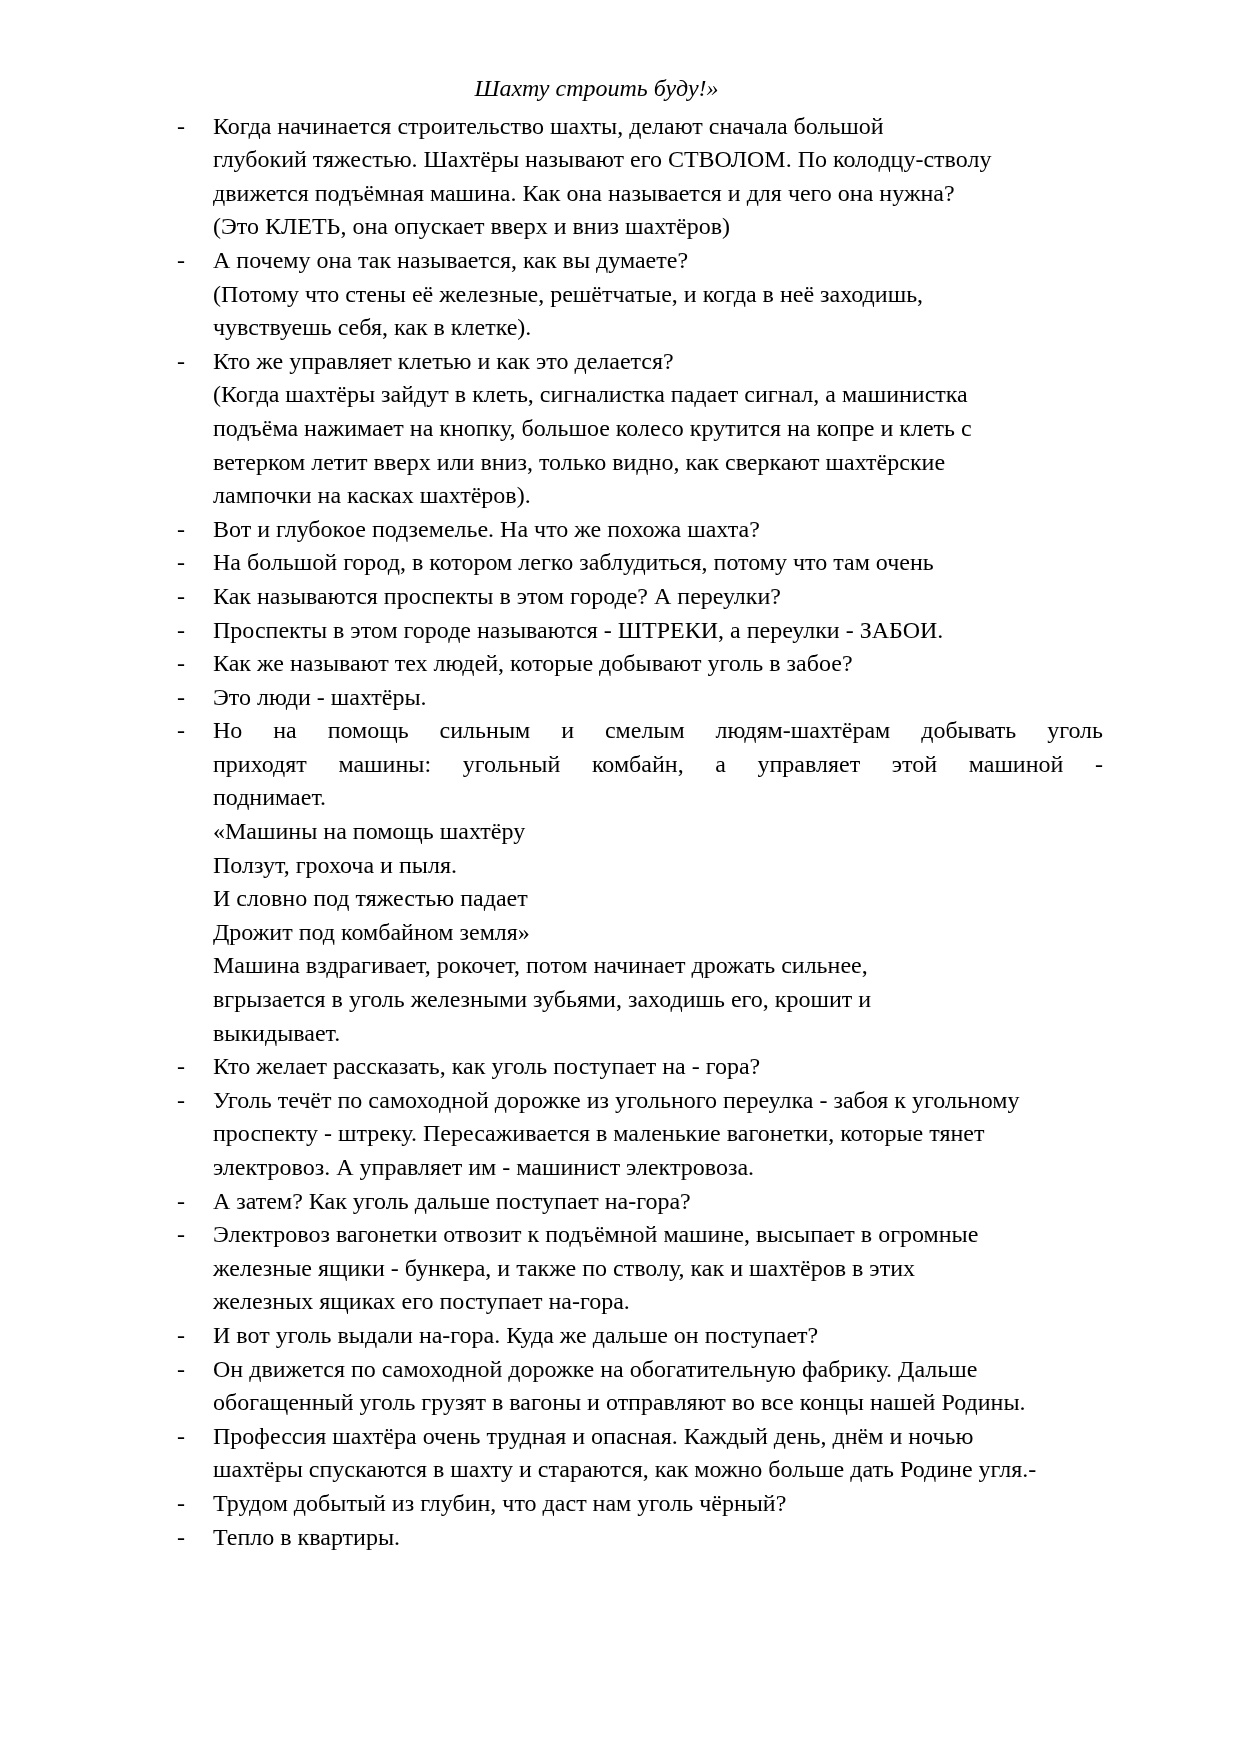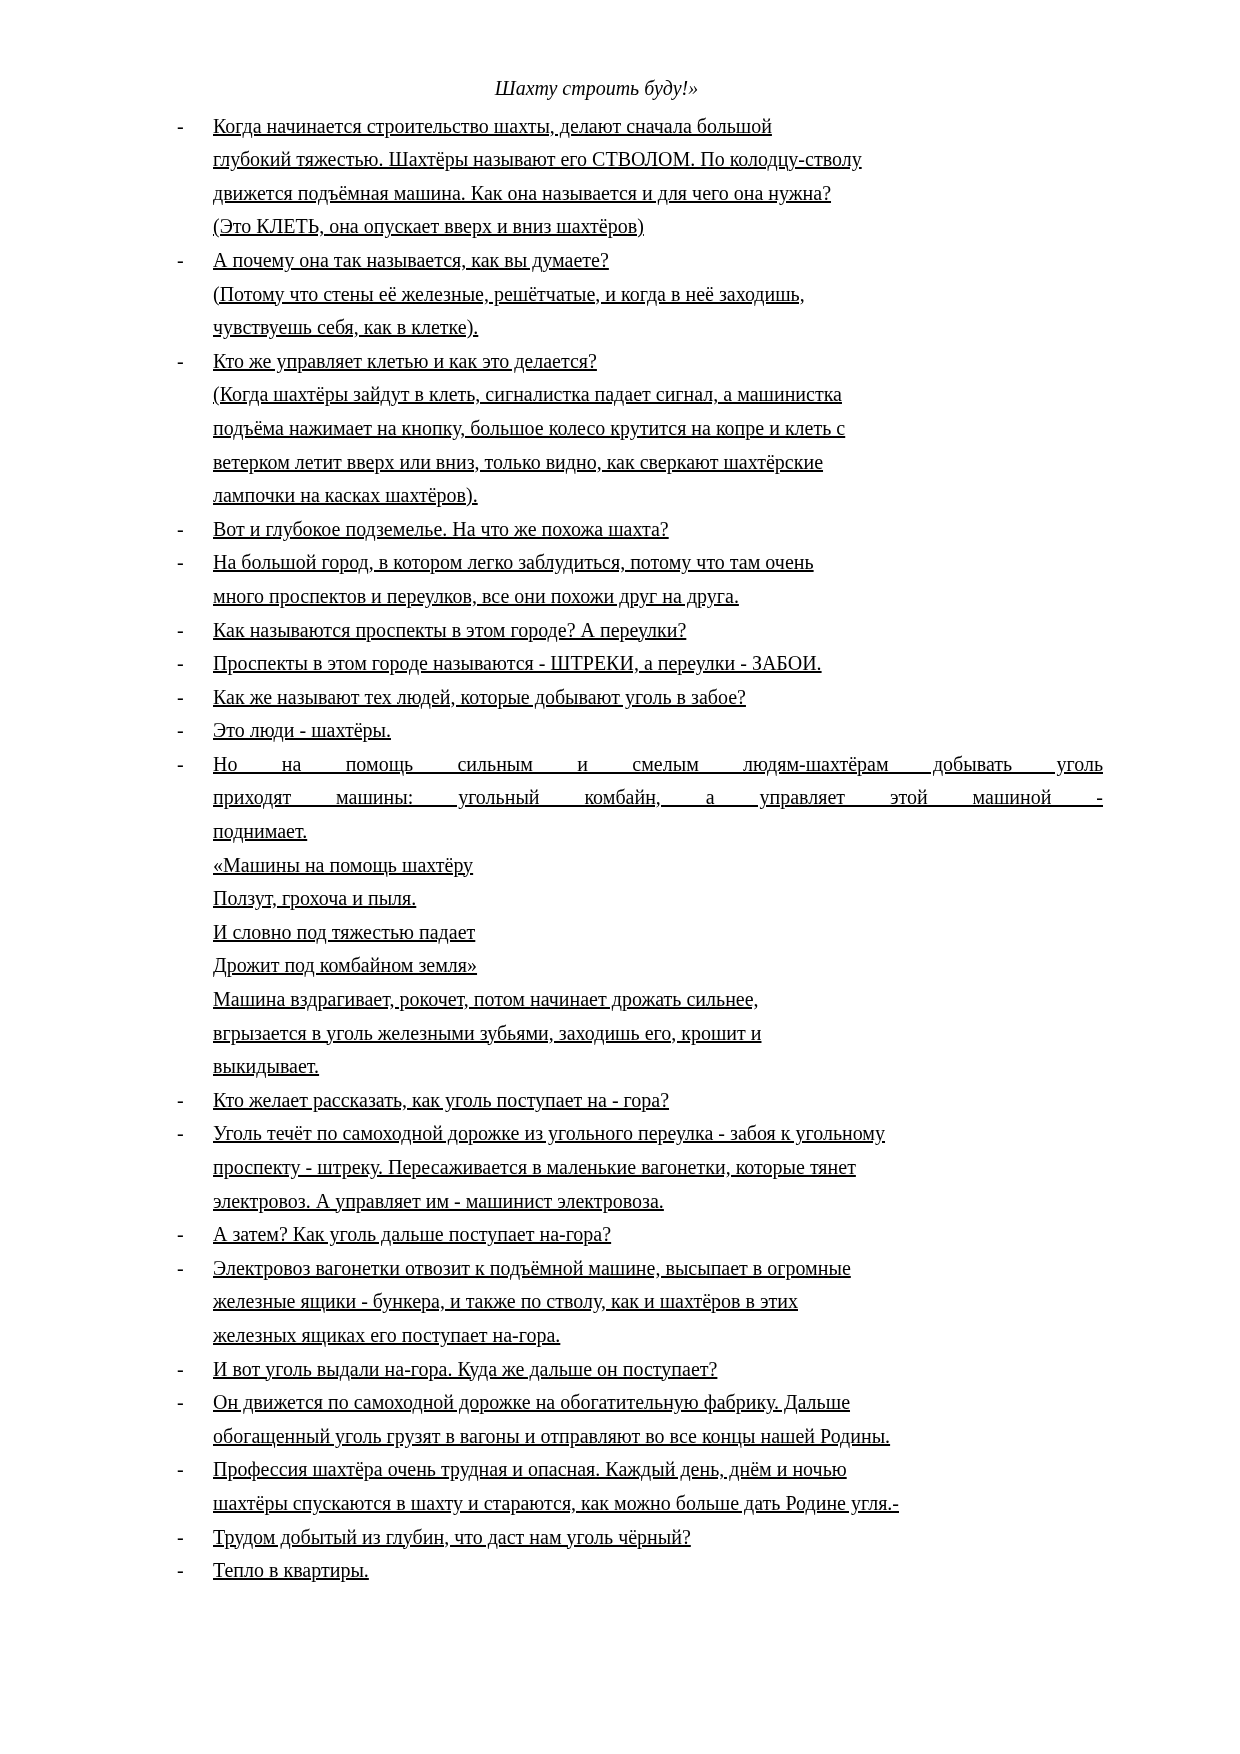--- a/index.html
+++ b/index.html
@@ -3,40 +3,40 @@
 <meta charset="utf-8">
 <style>
   html, body { margin: 0; padding: 0; background: #ffffff; }
   .page {
     position: relative;
     width: 1240px;
     height: 1754px;
     background: #ffffff;
     color: #000000;
     font-family: "Liberation Serif", "DejaVu Serif", serif;
-    font-size: 20px;
+    font-size: 24px;
     line-height: 33.6px;
     box-sizing: border-box;
     padding: 72px 0 0 177px;
     overflow: hidden;
   }
   .doc-title {
     font-style: italic;
     width: 963px;
     text-align: center;
     position: relative;
     left: -62px;
     margin-bottom: 4px;
     white-space: pre;
   }
   .dialogue-list { }
   .item { display: flex; align-items: flex-start; }
   .marker { flex: 0 0 36px; white-space: pre; }
   .item-body { flex: 0 0 auto; width: 890px; }
-  .line { white-space: pre; text-decoration: underline; }
+  .line { white-space: pre; }
   .line.justified {
     white-space: normal;
     text-align: justify;
     text-align-last: justify;
   }
 </style>
 </head>
 <body>
 
 <div class="page">
@@ -72,21 +72,20 @@
       <div class="item">
         <span class="marker">-</span>
         <div class="item-body">
           <div class="line">Вот и глубокое подземелье. На что же похожа шахта?</div>
         </div>
       </div>
       <div class="item">
         <span class="marker">-</span>
         <div class="item-body">
           <div class="line">На большой город, в котором легко заблудиться, потому что там очень</div>
-          <div class="line">много проспектов и переулков, все они похожи друг на друга.</div>
         </div>
       </div>
       <div class="item">
         <span class="marker">-</span>
         <div class="item-body">
           <div class="line">Как называются проспекты в этом городе? А переулки?</div>
         </div>
       </div>
       <div class="item">
         <span class="marker">-</span>

